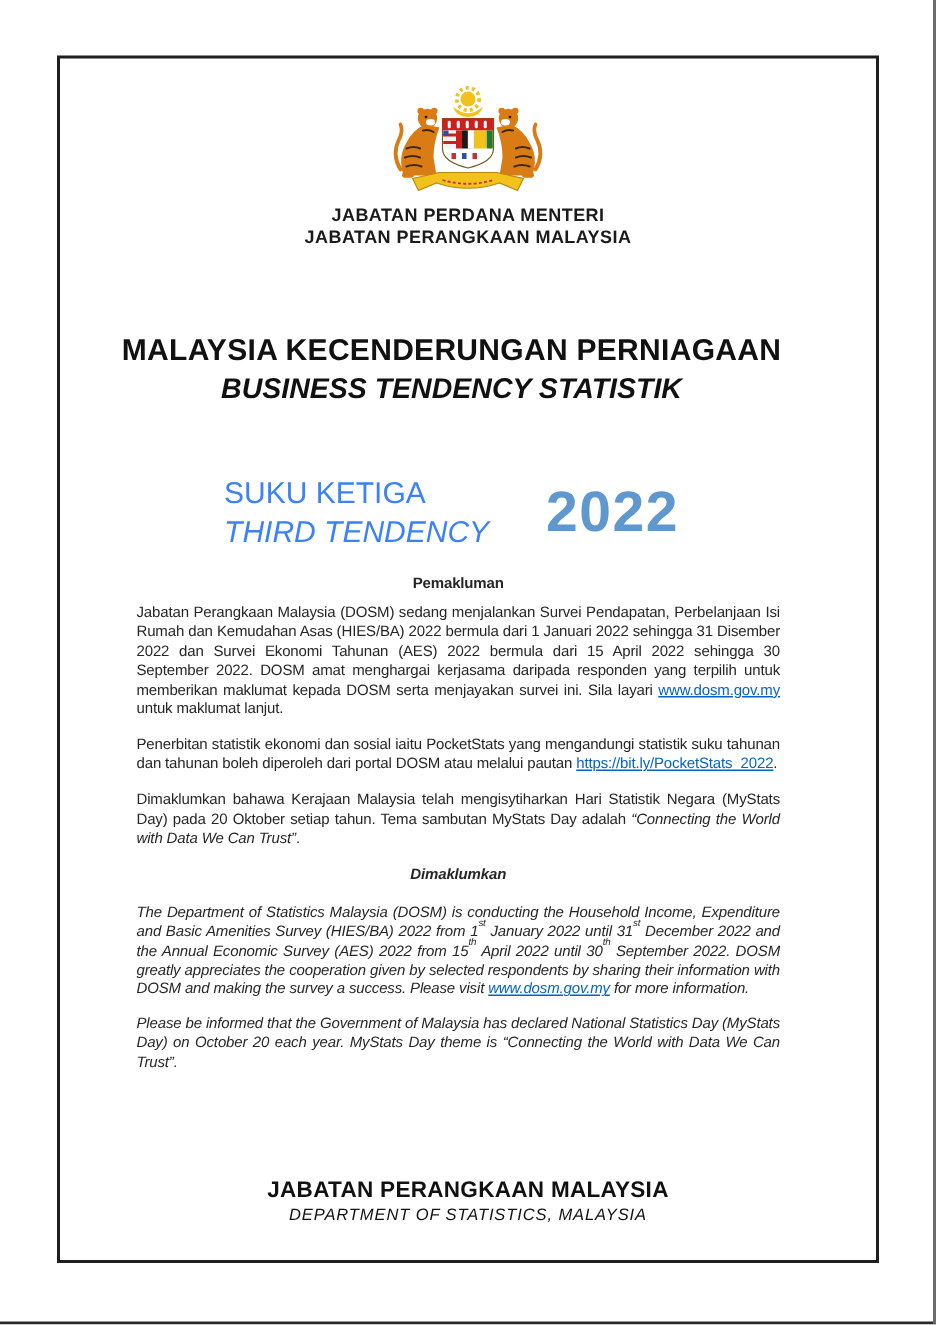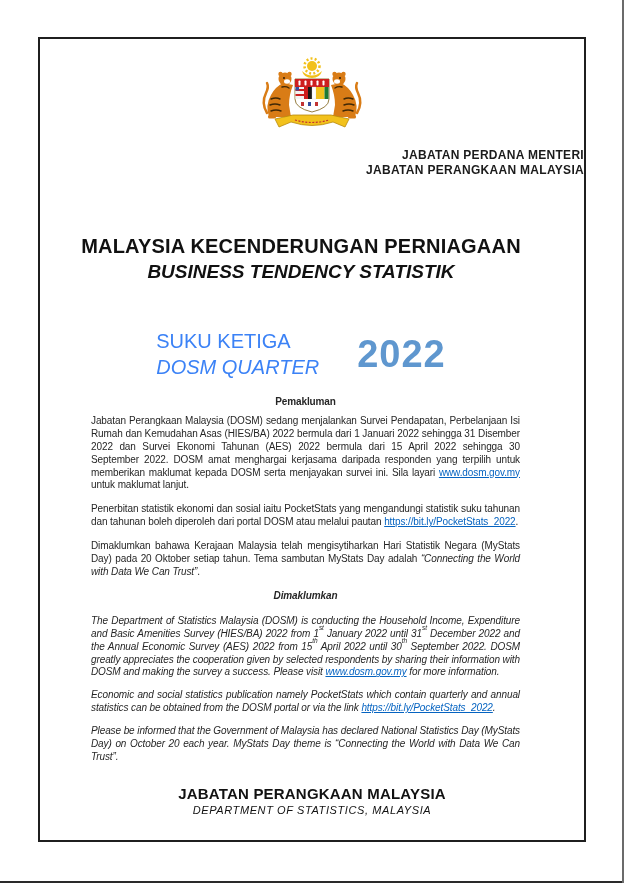--- a/index.html
+++ b/index.html
@@ -16,21 +16,21 @@
   .frame {
     position: absolute; left: 38px; top: 37px;
     width: 548px; height: 805px;
     border: 2px solid #1f1f1f;
     box-sizing: border-box;
     overflow: hidden;
   }
 
   .crest { display: block; margin: 16px auto 0; width: 122px; height: 78px; }
 
-  .agency { margin-top: 15px; text-align: right; font-weight: bold;
+  .agency { margin-top: 3px; text-align: center; font-weight: bold;
             font-size: 12px; line-height: 15px; letter-spacing: 0.3px; color: #1b1b1b; }
 
   .title-block { margin: 56px 22px 0 0; text-align: center; color: #111; }
   .title-ms { font-size: 20px; line-height: 25px; font-weight: bold; letter-spacing: 0.2px; }
   .title-en { font-size: 19px; line-height: 25px; font-weight: bold; font-style: italic; }
 
   .quarter-row { margin: 44px 22px 0 0; display: flex; justify-content: center;
                  align-items: center; gap: 38px; }
   .quarter-col { text-align: left; color: #3b82f6; }
   .quarter-ms { font-size: 20px; line-height: 26px; }
@@ -113,37 +113,36 @@
     </div>
 
     <div class="title-block">
       <div class="title-ms">MALAYSIA KECENDERUNGAN PERNIAGAAN</div>
       <div class="title-en">BUSINESS TENDENCY STATISTIK</div>
     </div>
 
     <div class="quarter-row">
       <div class="quarter-col">
         <div class="quarter-ms">SUKU KETIGA</div>
-        <div class="quarter-en">DOSM QUARTER</div>
+        <div class="quarter-en">THIRD TENDENCY</div>
       </div>
       <div class="year">2022</div>
     </div>
 
     <div class="text-col">
       <div class="notice-heading ms">Pemakluman</div>
       <div class="paras ms">
           <p><span>Jabatan Perangkaan Malaysia (DOSM) sedang menjalankan Survei Pendapatan, Perbelanjaan Isi Rumah dan Kemudahan Asas (HIES/BA) 2022 bermula dari 1 Januari 2022 sehingga 31 Disember 2022 dan Survei Ekonomi Tahunan (AES) 2022 bermula dari 15 April 2022 sehingga 30 September 2022.  DOSM amat menghargai kerjasama daripada responden yang terpilih untuk memberikan maklumat kepada DOSM serta menjayakan survei ini. Sila layari </span><a href="#" class="lnk">www.dosm.gov.my</a><span> untuk maklumat lanjut.</span></p>
           <p><span>Penerbitan statistik ekonomi dan sosial iaitu PocketStats yang mengandungi statistik suku tahunan dan tahunan boleh diperoleh dari portal DOSM atau melalui pautan </span><a href="#" class="lnk">https://bit.ly/PocketStats_2022</a><span>.</span></p>
           <p><span>Dimaklumkan bahawa Kerajaan Malaysia telah mengisytiharkan Hari Statistik Negara (MyStats Day) pada 20 Oktober setiap tahun. Tema sambutan MyStats Day adalah </span><em>“Connecting the World with Data We Can Trust”</em><span>.</span></p>
         </div>
 
       <div class="notice-heading en">Dimaklumkan</div>
       <div class="paras en">
           <p><span>The Department of Statistics Malaysia (DOSM) is conducting the Household Income, Expenditure and Basic Amenities Survey (HIES/BA) 2022 from 1</span><sup>st</sup><span> January 2022 until 31</span><sup>st</sup><span> December 2022 and the Annual Economic Survey (AES) 2022 from 15</span><sup>th</sup><span> April 2022 until 30</span><sup>th</sup><span> September 2022. DOSM greatly appreciates the cooperation given by selected respondents by sharing their information with DOSM and making the survey a success. Please visit </span><a href="#" class="lnk">www.dosm.gov.my</a><span> for more information.</span></p>
-          <p><span>Economic and social statistics publication namely PocketStats which contain quarterly and annual statistics can be obtained from the DOSM portal or via the link </span><a href="#" class="lnk">https://bit.ly/PocketStats_2022</a><span>.</span></p>
           <p><span>Please be informed that the Government of Malaysia has declared National Statistics Day (MyStats Day) on October 20 each year. MyStats Day theme is “Connecting the World with Data We Can Trust”.</span></p>
         </div>
     </div>
 
     <div class="footer">
       <div class="footer-ms">JABATAN PERANGKAAN MALAYSIA</div>
       <div class="footer-en">DEPARTMENT OF STATISTICS, MALAYSIA</div>
     </div>
 
   </div>

